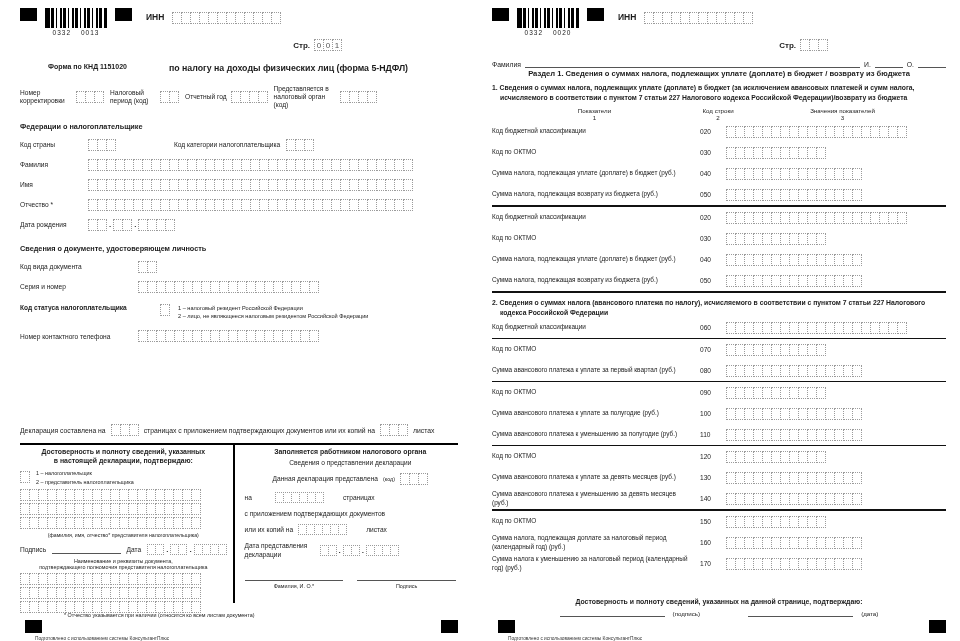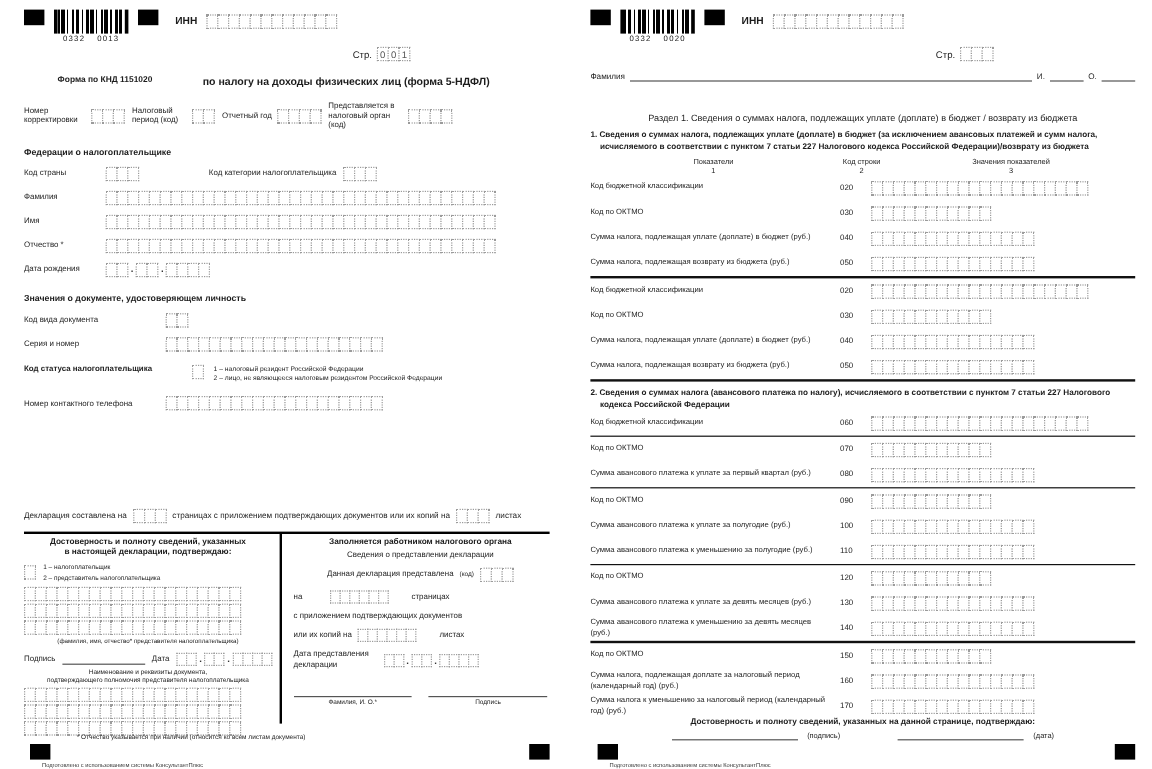--- a/index.html
+++ b/index.html
@@ -10,21 +10,21 @@
   .p2 { left:480px; padding:0 14px 0 12px; }
 
   
   .hdr { display:flex; align-items:flex-start; margin-top:8px; gap:8px; }
   .sq { width:17px; height:13px; background:#000; flex:none; }
   .bc-wrap { display:flex; flex-direction:column; align-items:center; flex:none; }
   .barcode { width:62px; height:20px; background:repeating-linear-gradient(90deg,#000 0 2px,#fff 2px 3px,#000 3px 6px,#fff 6px 8px,#000 8px 9px,#fff 9px 12px); border-left:3px solid #000; border-right:3px solid #000; }
   .bc-nums { font-size:6.5px; letter-spacing:1px; display:flex; gap:10px; color:#222; margin-top:1px; }
   .inn-lab { font-weight:bold; font-size:8.5px; margin-top:4px; margin-left:6px; }
   .str-row { display:flex; align-items:center; justify-content:flex-end; margin-top:3px; margin-right:118px; gap:4px; }
-  .str-lab { font-weight:normal; font-size:8px;text-align:right; }
+  .str-lab { font-weight:bold; font-size:8px;text-align:right; }
 
   
   .cells { display:inline-flex; vertical-align:middle; }
   .cell { flex:none; width:10px; height:12px; border:1px dotted #9b9b9b; margin-left:-1px; font-size:8px; line-height:11px; text-align:center; color:#555; background:#fff; }
   .cell:first-child { margin-left:0; }
   .cells.sm .cell { width:9px; height:11px; }
   .dots { font-weight:bold; font-size:8px; margin:0 2px; color:#333; }
   .dategrp { display:inline-flex; align-items:center; }
 
   
@@ -67,21 +67,21 @@
   .off-sign .line { border-bottom:1px solid #555; height:10px; margin-bottom:2px; }
   .footnote { position:absolute; left:64px; top:612px; font-size:5.4px; color:#222; }
   .bsq-l { position:absolute; left:25px; top:620px; }
   .bsq-r { position:absolute; right:22px; top:620px; }
   .prepared { position:absolute; left:35px; top:636px; font-size:4.8px; color:#333; }
 
   
   .fam-row { display:flex; align-items:flex-end; margin-top:8px; font-size:6.8px; gap:4px; }
   .fam-line { flex:1; border-bottom:1px solid #555; height:9px; }
   .fam-short { width:28px; border-bottom:1px solid #555; height:9px; }
-  .sec-title { text-align:center; font-weight:normal; font-size:7.6px; margin-top:26px; }
+  .sec-title { text-align:center; font-weight:bold; font-size:7.6px; margin-top:1px; }
   .sub { font-weight:bold; font-size:6.8px; line-height:1.4; margin-top:5px; padding-left:8px; text-indent:-8px; }
   .colhdr { display:flex; font-size:6.2px; font-style:italic; margin-top:5px; text-align:center; }
   .colhdr .c1 { width:205px; } .colhdr .c2 { width:42px; } .colhdr .c3 { flex:1; }
   .colhdr div span { display:block; font-style:normal; font-size:6.2px; }
   .frow { display:flex; align-items:center; min-height:21px; }
   .flabel { width:208px; flex:none; font-size:6.4px; line-height:1.3; padding-right:6px; }
   .fcode { width:26px; flex:none; font-size:6.6px; }
   .fcells { flex:1; }
   .sep { border-top:1.4px solid #111; }
   .sep2 { border-top:2.2px solid #111; }
@@ -328,21 +328,21 @@
         <span class="dots">.</span>
       <span class="cells">
           <span class="cell"></span>
           <span class="cell"></span>
           <span class="cell"></span>
           <span class="cell"></span>
         </span>
     </span>
   </div>
 
-  <div class="sect">Значения о документе, удостоверяющем личность</div>
+  <div class="sect">Сведения о документе, удостоверяющем личность</div>
 
   <div class="row fld">
     <span class="lab" style="width:118px;">Код вида документа</span>
     <span class="cells">
         <span class="cell"></span>
         <span class="cell"></span>
       </span>
   </div>
   <div class="row fld">
     <span class="lab" style="width:118px;">Серия и номер</span>

